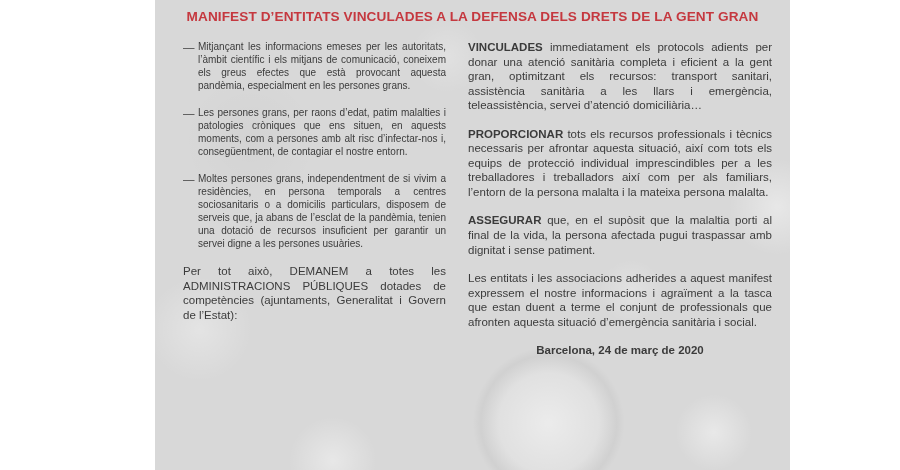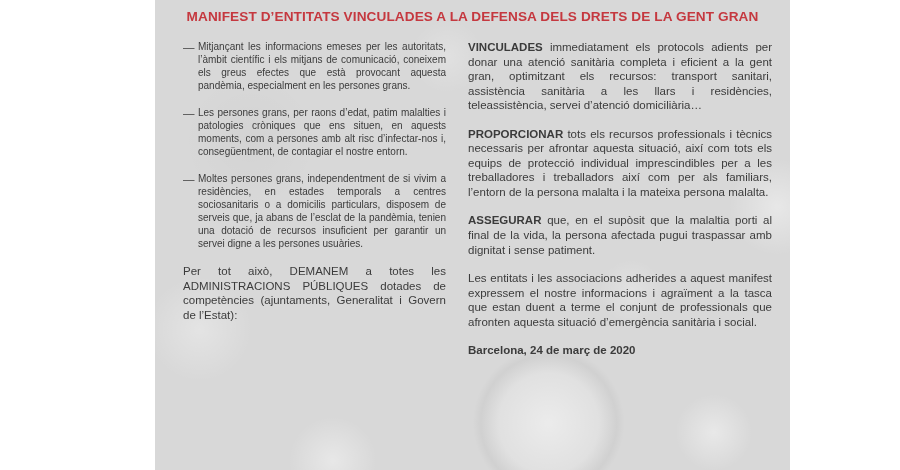--- a/index.html
+++ b/index.html
@@ -79,21 +79,21 @@
     line-height: 13px;
     text-align: justify;
   }
   .lead { font-weight: 700; }
   .date-line {
     margin: 6px 0 8px 0;
     color: #3b3b3b;
     font-size: 11.5px;
     line-height: 14.55px;
     font-weight: 700;
-    text-align: left;
+    text-align: center;
   }
 </style>
 </head>
 <body>
 
 <div class="canvas">
   <div class="panel">
 
     <h1 class="title">MANIFEST D’ENTITATS VINCULADES A LA DEFENSA DELS DRETS DE LA GENT GRAN</h1>
 
@@ -106,28 +106,28 @@
           <div class="btext">Mitjançant les informacions emeses per les autoritats, l’àmbit científic i els mitjans de comunicació, coneixem els greus efectes que està provocant aquesta pandèmia, especialment en les persones grans.</div>
         </div>
 
         <div class="bullet">
           <span class="marker">—</span>
           <div class="btext">Les persones grans, per raons d’edat, patim malalties i patologies cròniques que ens situen, en aquests moments, com a persones amb alt risc d’infectar-nos i, consegüentment, de contagiar el nostre entorn.</div>
         </div>
 
         <div class="bullet">
           <span class="marker">—</span>
-          <div class="btext">Moltes persones grans, independentment de si vivim a residències, en estades temporals a centres sociosanitaris o a domicilis particulars, disposem de serveis que, ja abans de l’esclat de la pandèmia, tenien una dotació de recursos insuficient per garantir un servei digne a les persones usuàries.</div>
+          <div class="btext">Moltes persones grans, independentment de si vivim a residències, en persona temporals a centres sociosanitaris o a domicilis particulars, disposem de serveis que, ja abans de l’esclat de la pandèmia, tenien una dotació de recursos insuficient per garantir un servei digne a les persones usuàries.</div>
         </div>
 
         <p class="para">Per tot això, DEMANEM a totes les ADMINISTRACIONS PÚBLIQUES dotades de competències (ajuntaments, Generalitat i Govern de l’Estat):</p>
       </div>
 
       <div class="col-right">
-        <p class="para"><span class="lead">VINCULADES</span><span> immediatament els protocols adients per donar una atenció sanitària completa i eficient a la gent gran, optimitzant els recursos: transport sanitari, assistència sanitària a les llars i residències, teleassistència, servei d’atenció domiciliària…</span></p>
+        <p class="para"><span class="lead">VINCULADES</span><span> immediatament els protocols adients per donar una atenció sanitària completa i eficient a la gent gran, optimitzant els recursos: transport sanitari, assistència sanitària a les llars i emergència, teleassistència, servei d’atenció domiciliària…</span></p>
 
         <p class="para"><span class="lead">PROPORCIONAR</span><span> tots els recursos professionals i tècnics necessaris per afrontar aquesta situació, així com tots els equips de protecció individual imprescindibles per a les treballadores i treballadors així com per als familiars, l’entorn de la persona malalta i la mateixa persona malalta.</span></p>
 
 
         <p class="para"><span class="lead">ASSEGURAR</span><span> que, en el supòsit que la malaltia porti al final de la vida, la persona afectada pugui traspassar amb dignitat i sense patiment.</span></p>
 
         <p class="para"><span class="lead"></span><span>Les entitats i les associacions adherides a aquest manifest expressem el nostre informacions i agraïment a la tasca que estan duent a terme el conjunt de professionals que afronten aquesta situació d’emergència sanitària i social.</span></p>
 
         <p class="date-line">Barcelona, 24 de març de 2020</p>
       </div>

